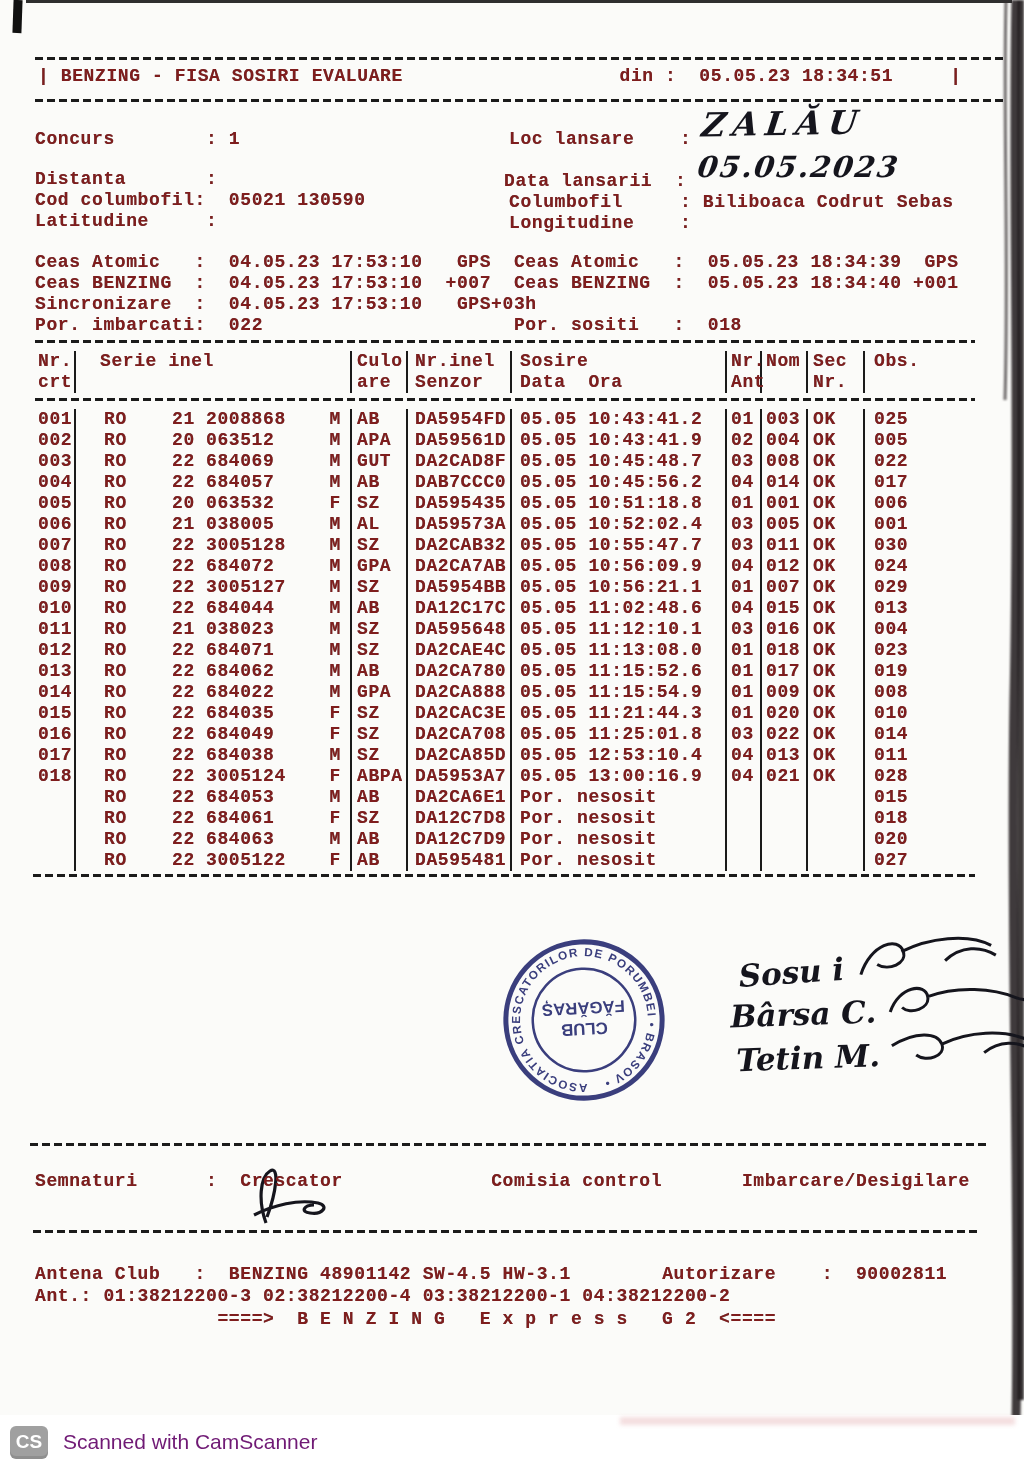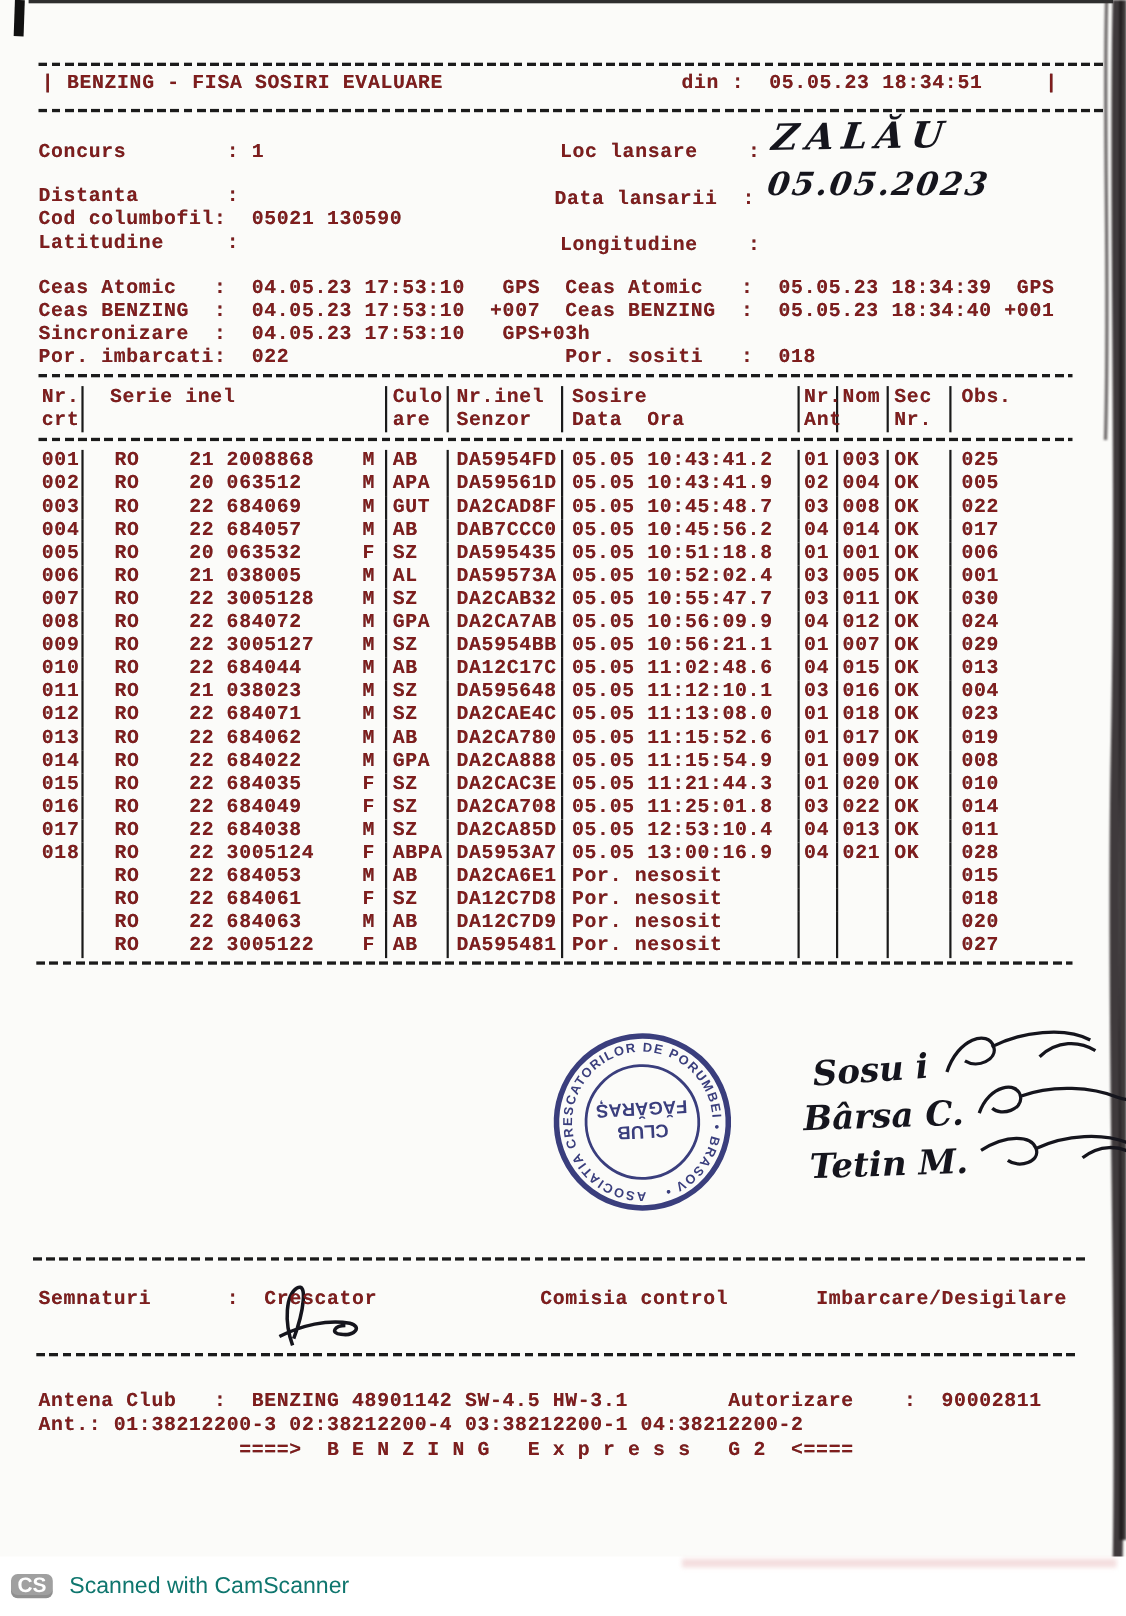--- a/index.html
+++ b/index.html
@@ -31,24 +31,24 @@
   .stamp{position:absolute;left:500px;top:936px;width:168px;height:168px;opacity:.92;}
   
   .top-edge{position:absolute;left:26px;top:0;width:986px;height:3px;background:#181818;opacity:.9;}
   .corner-tick{position:absolute;left:13px;top:0;width:9px;height:33px;background:#111;transform:rotate(2deg);}
   .right-band{position:absolute;right:0;top:0;filter:blur(1.1px);}
   .smudge{position:absolute;left:620px;top:1417px;width:395px;height:8px;
           background:rgba(226,168,172,.38);filter:blur(2px);}
   
   .cam-bar{position:absolute;left:0;top:1415px;width:1024px;height:54px;background:#fff;
            display:flex;align-items:center;gap:15px;padding-left:10px;box-sizing:border-box;}
-  .cs-badge{width:38px;height:22px;background:#a0a0a0;border-radius:6px;color:#fff;
+  .cs-badge{width:38px;height:33px;background:#a0a0a0;border-radius:6px;color:#fff;
             font:700 19px "Liberation Sans",sans-serif;display:flex;align-items:center;justify-content:center;
             box-shadow:inset 0 -3px 0 rgba(0,0,0,.10);}
-  .cs-text{color:#0f766e;font:400 21px "Liberation Sans",sans-serif;text-align:center;}
+  .cs-text{color:#701a75;font:400 21px "Liberation Sans",sans-serif;text-align:center;}
   .sig-svg{position:absolute;}
 </style>
 </head>
 <body>
 
 <div class="page" id="page">
 
   <div class="top-edge"></div>
   <div class="corner-tick"></div>
   <svg class="right-band" width="34" height="1422" viewBox="0 0 34 1422">
@@ -102,20 +102,21 @@
     <div class="dash" style="top: 874px; left: 33px; width: 942px;"></div>
     <div class="dash" style="top: 1143px; left: 30px; width: 960px;"></div>
     <div class="dash" style="top: 1230px; left: 33px; width: 945px;"></div>
     <div class="mono line" style="top: 66px; left: 38px;"><span>|</span> <span>BENZING - FISA SOSIRI EVALUARE</span>                   <span>din :</span>  <span>05.05.23 18:34:51</span>     <span>|</span></div>
     <div class="mono line" style="top: 129px; left: 35px;"><span>Concurs        :</span> <span>1</span></div>
     <div class="mono line" style="top: 169px; left: 35px;"><span>Distanta       :</span></div>
     <div class="mono line" style="top: 190px; left: 35px;"><span>Cod columbofil:</span>  <span>05021 130590</span></div>
     <div class="mono line" style="top: 211px; left: 35px;"><span>Latitudine     :</span></div>
     <div class="mono line" style="top: 129px; left: 509px;"><span>Loc lansare    :</span></div>
     <div class="mono line" style="top: 171px; left: 504px;"><span>Data lansarii  :</span></div>
+    <div class="mono line" style="top: 192px; left: 509px;"><span>Columbofil     :</span> <span>Biliboaca Codrut Sebas</span></div>
     <div class="mono line" style="top: 213px; left: 509px;"><span>Longitudine    :</span></div>
     <div class="mono line" style="top: 252px; left: 35px;"><span>Ceas Atomic   :</span>  <span>04.05.23 17:53:10</span>  <span> GPS</span>  <span>Ceas Atomic   :</span>  <span>05.05.23 18:34:39</span> <span> GPS</span></div>
     <div class="mono line" style="top: 273px; left: 35px;"><span>Ceas BENZING  :</span>  <span>04.05.23 17:53:10</span>  <span>+007</span>  <span>Ceas BENZING  :</span>  <span>05.05.23 18:34:40</span> <span>+001</span></div>
     <div class="mono line" style="top: 294px; left: 35px;"><span>Sincronizare  :</span>  <span>04.05.23 17:53:10</span>  <span> GPS+03h</span></div>
     <div class="mono line" style="top: 315px; left: 35px;"><span>Por. imbarcati:</span>  <span>022</span>                      <span>Por. sositi   :</span>  <span>018</span></div>
     <div class="mono line" style="top: 1155px; left: 35px; margin-top: 16px;"><span>Semnaturi</span>      <span>:</span>  <span>Crescator</span>             <span>Comisia control</span>       <span>Imbarcare/Desigilare</span></div>
     <div class="mono line" style="top: 1264px; left: 35px;"><span>Antena Club   :</span>  <span>BENZING 48901142 SW-4.5 HW-3.1</span>        <span>Autorizare    :</span>  <span>90002811</span></div>
     <div class="mono line" style="top: 1286px; left: 35px;"><span>Ant.: 01:38212200-3 02:38212200-4 03:38212200-1 04:38212200-2</span></div>
     <div class="mono line" style="top: 1309px; left: 35px;">                <span>====&gt;  B E N Z I N G   E x p r e s s   G 2  &lt;====</span></div>
     <div class="tgrid thead mono"><div class="cell h2l c1" style="height: 42px;"><div>Nr.</div><div>crt</div></div><div class="cell h2l c2h" style="height: 42px;"><div>Serie inel</div><div></div></div><div class="cell h2l c3" style="height: 42px;"><div>Culo</div><div>are</div></div><div class="cell h2l c4" style="height: 42px;"><div>Nr.inel</div><div>Senzor</div></div><div class="cell h2l c5" style="height: 42px;"><div>Sosire</div><div>Data  Ora</div></div><div class="cell h2l c6" style="height: 42px;"><div>Nr.</div><div>Ant</div></div><div class="cell h2l c7" style="height: 42px;"><div>Nom</div><div></div></div><div class="cell h2l c8" style="height: 42px;"><div>Sec</div><div>Nr.</div></div><div class="cell h2l c9 nb" style="height: 42px;"><div>Obs.</div><div></div></div></div>

